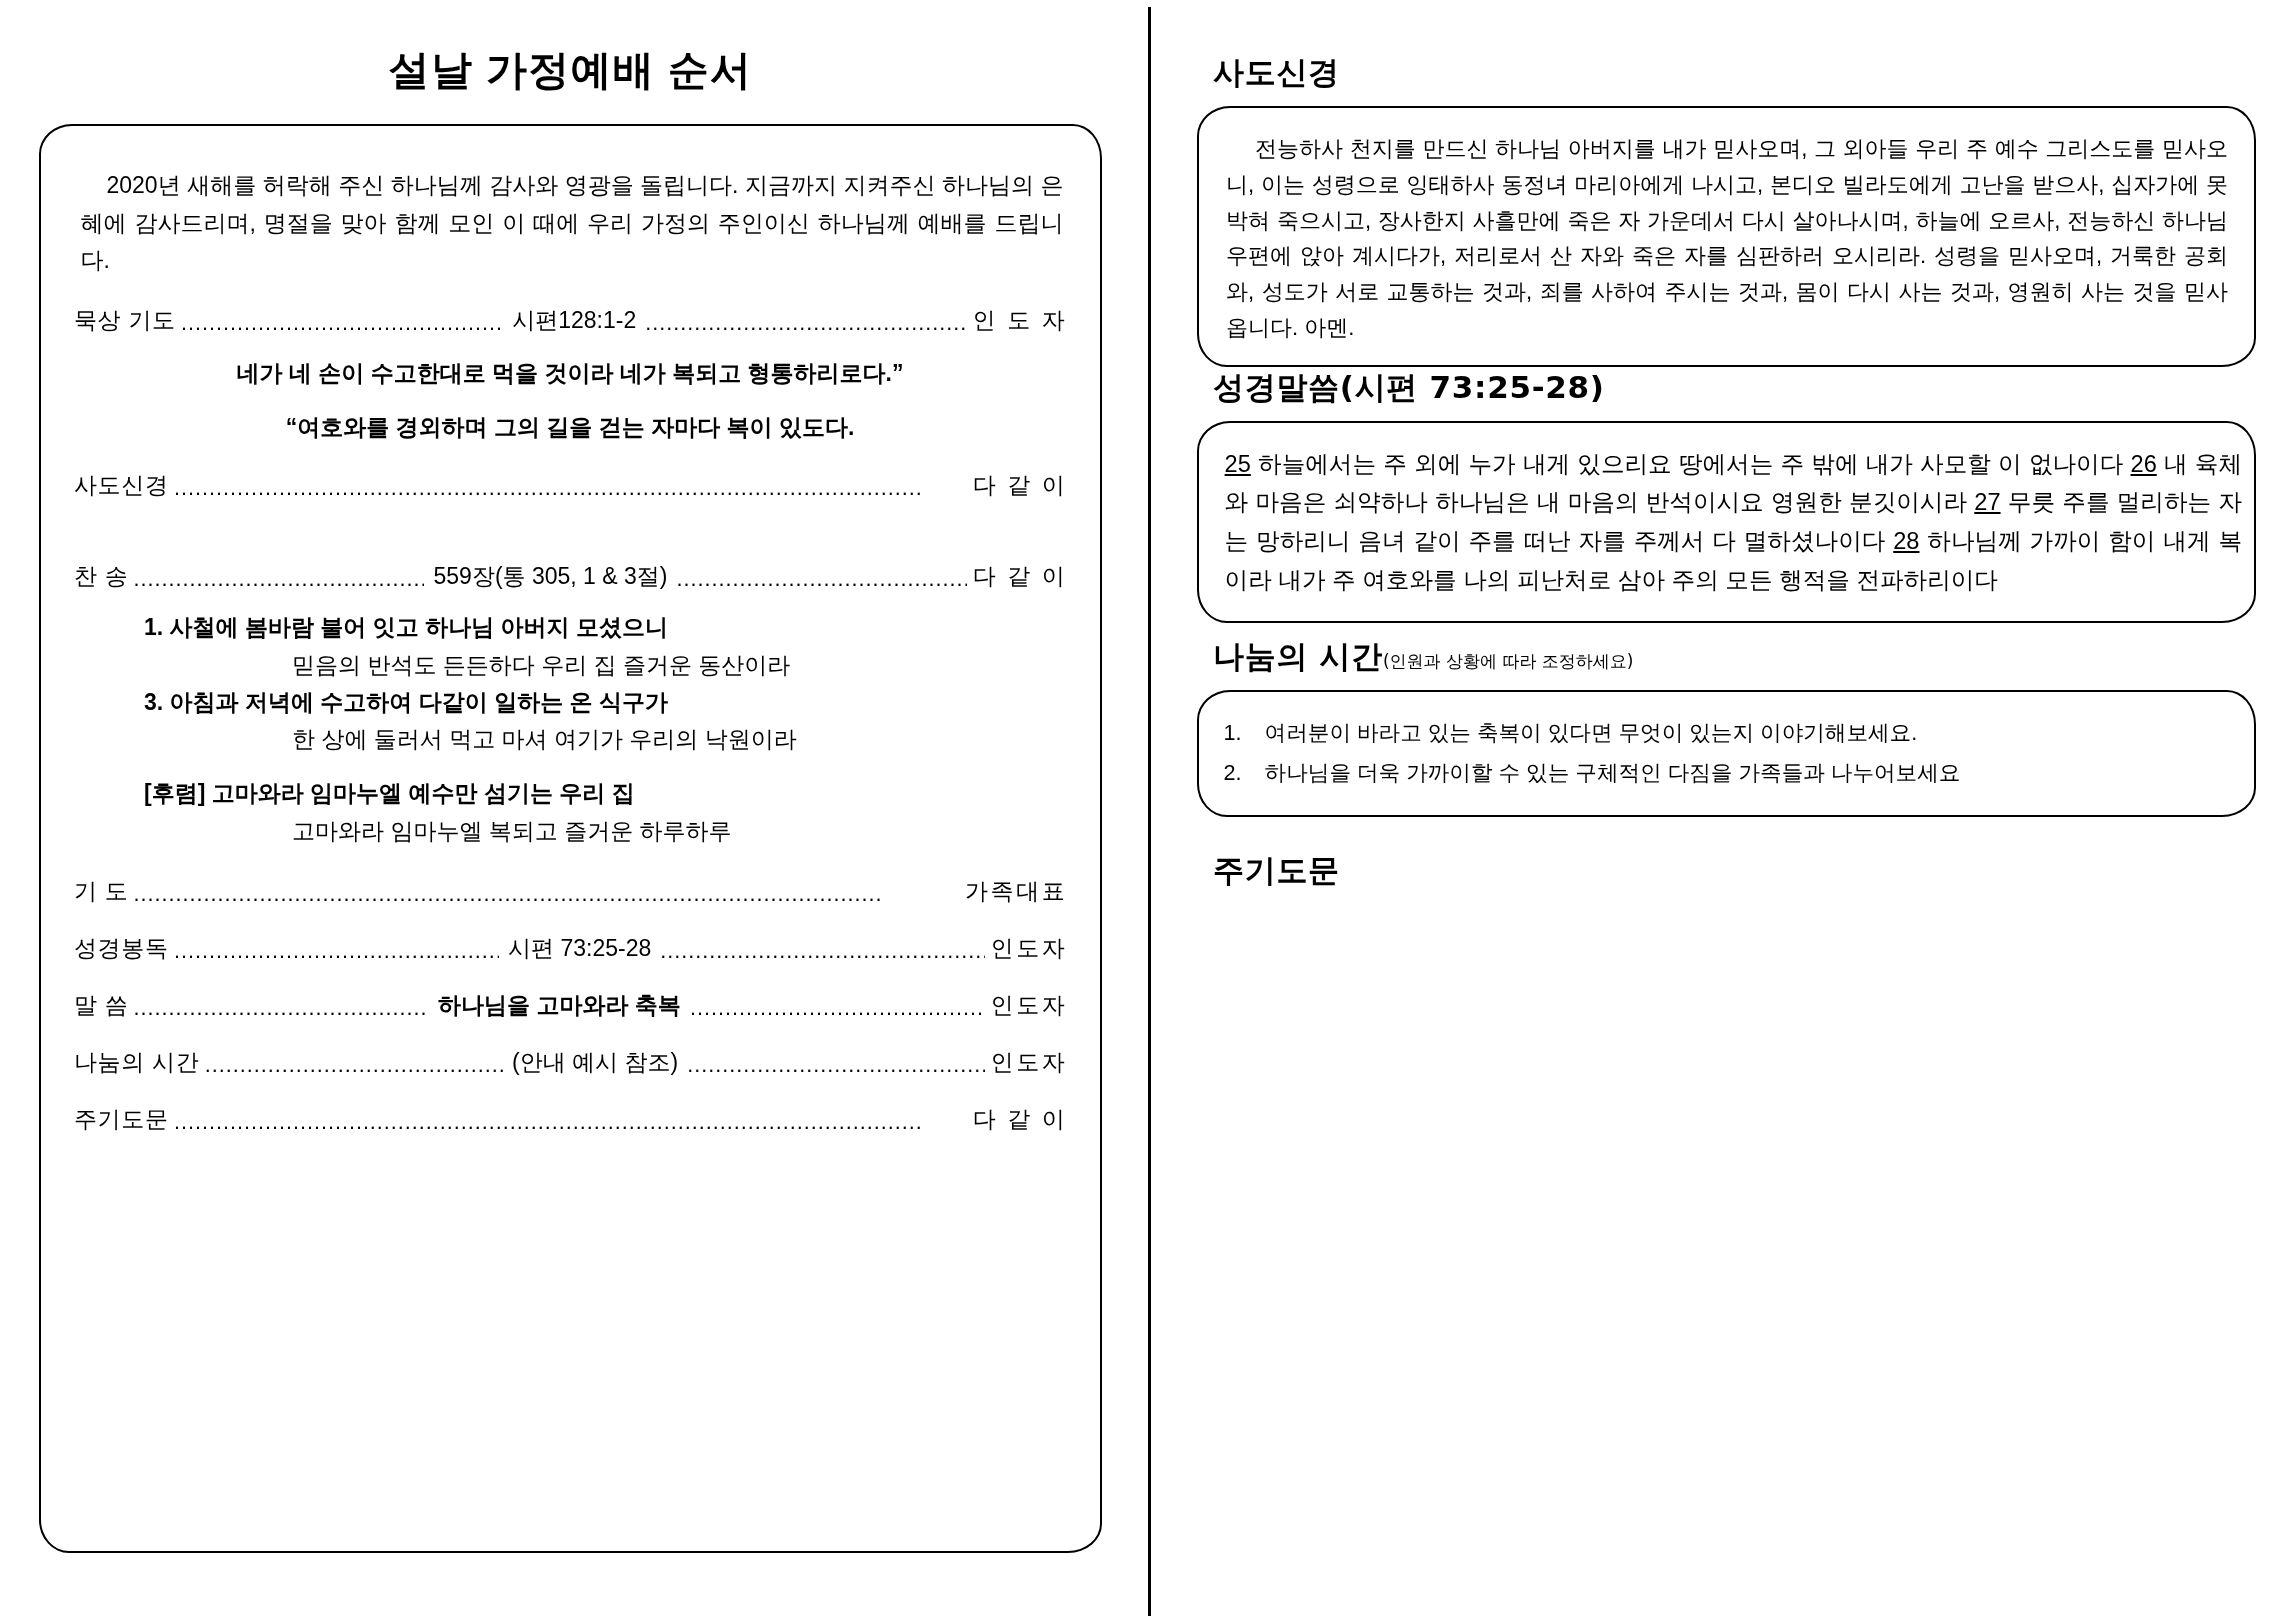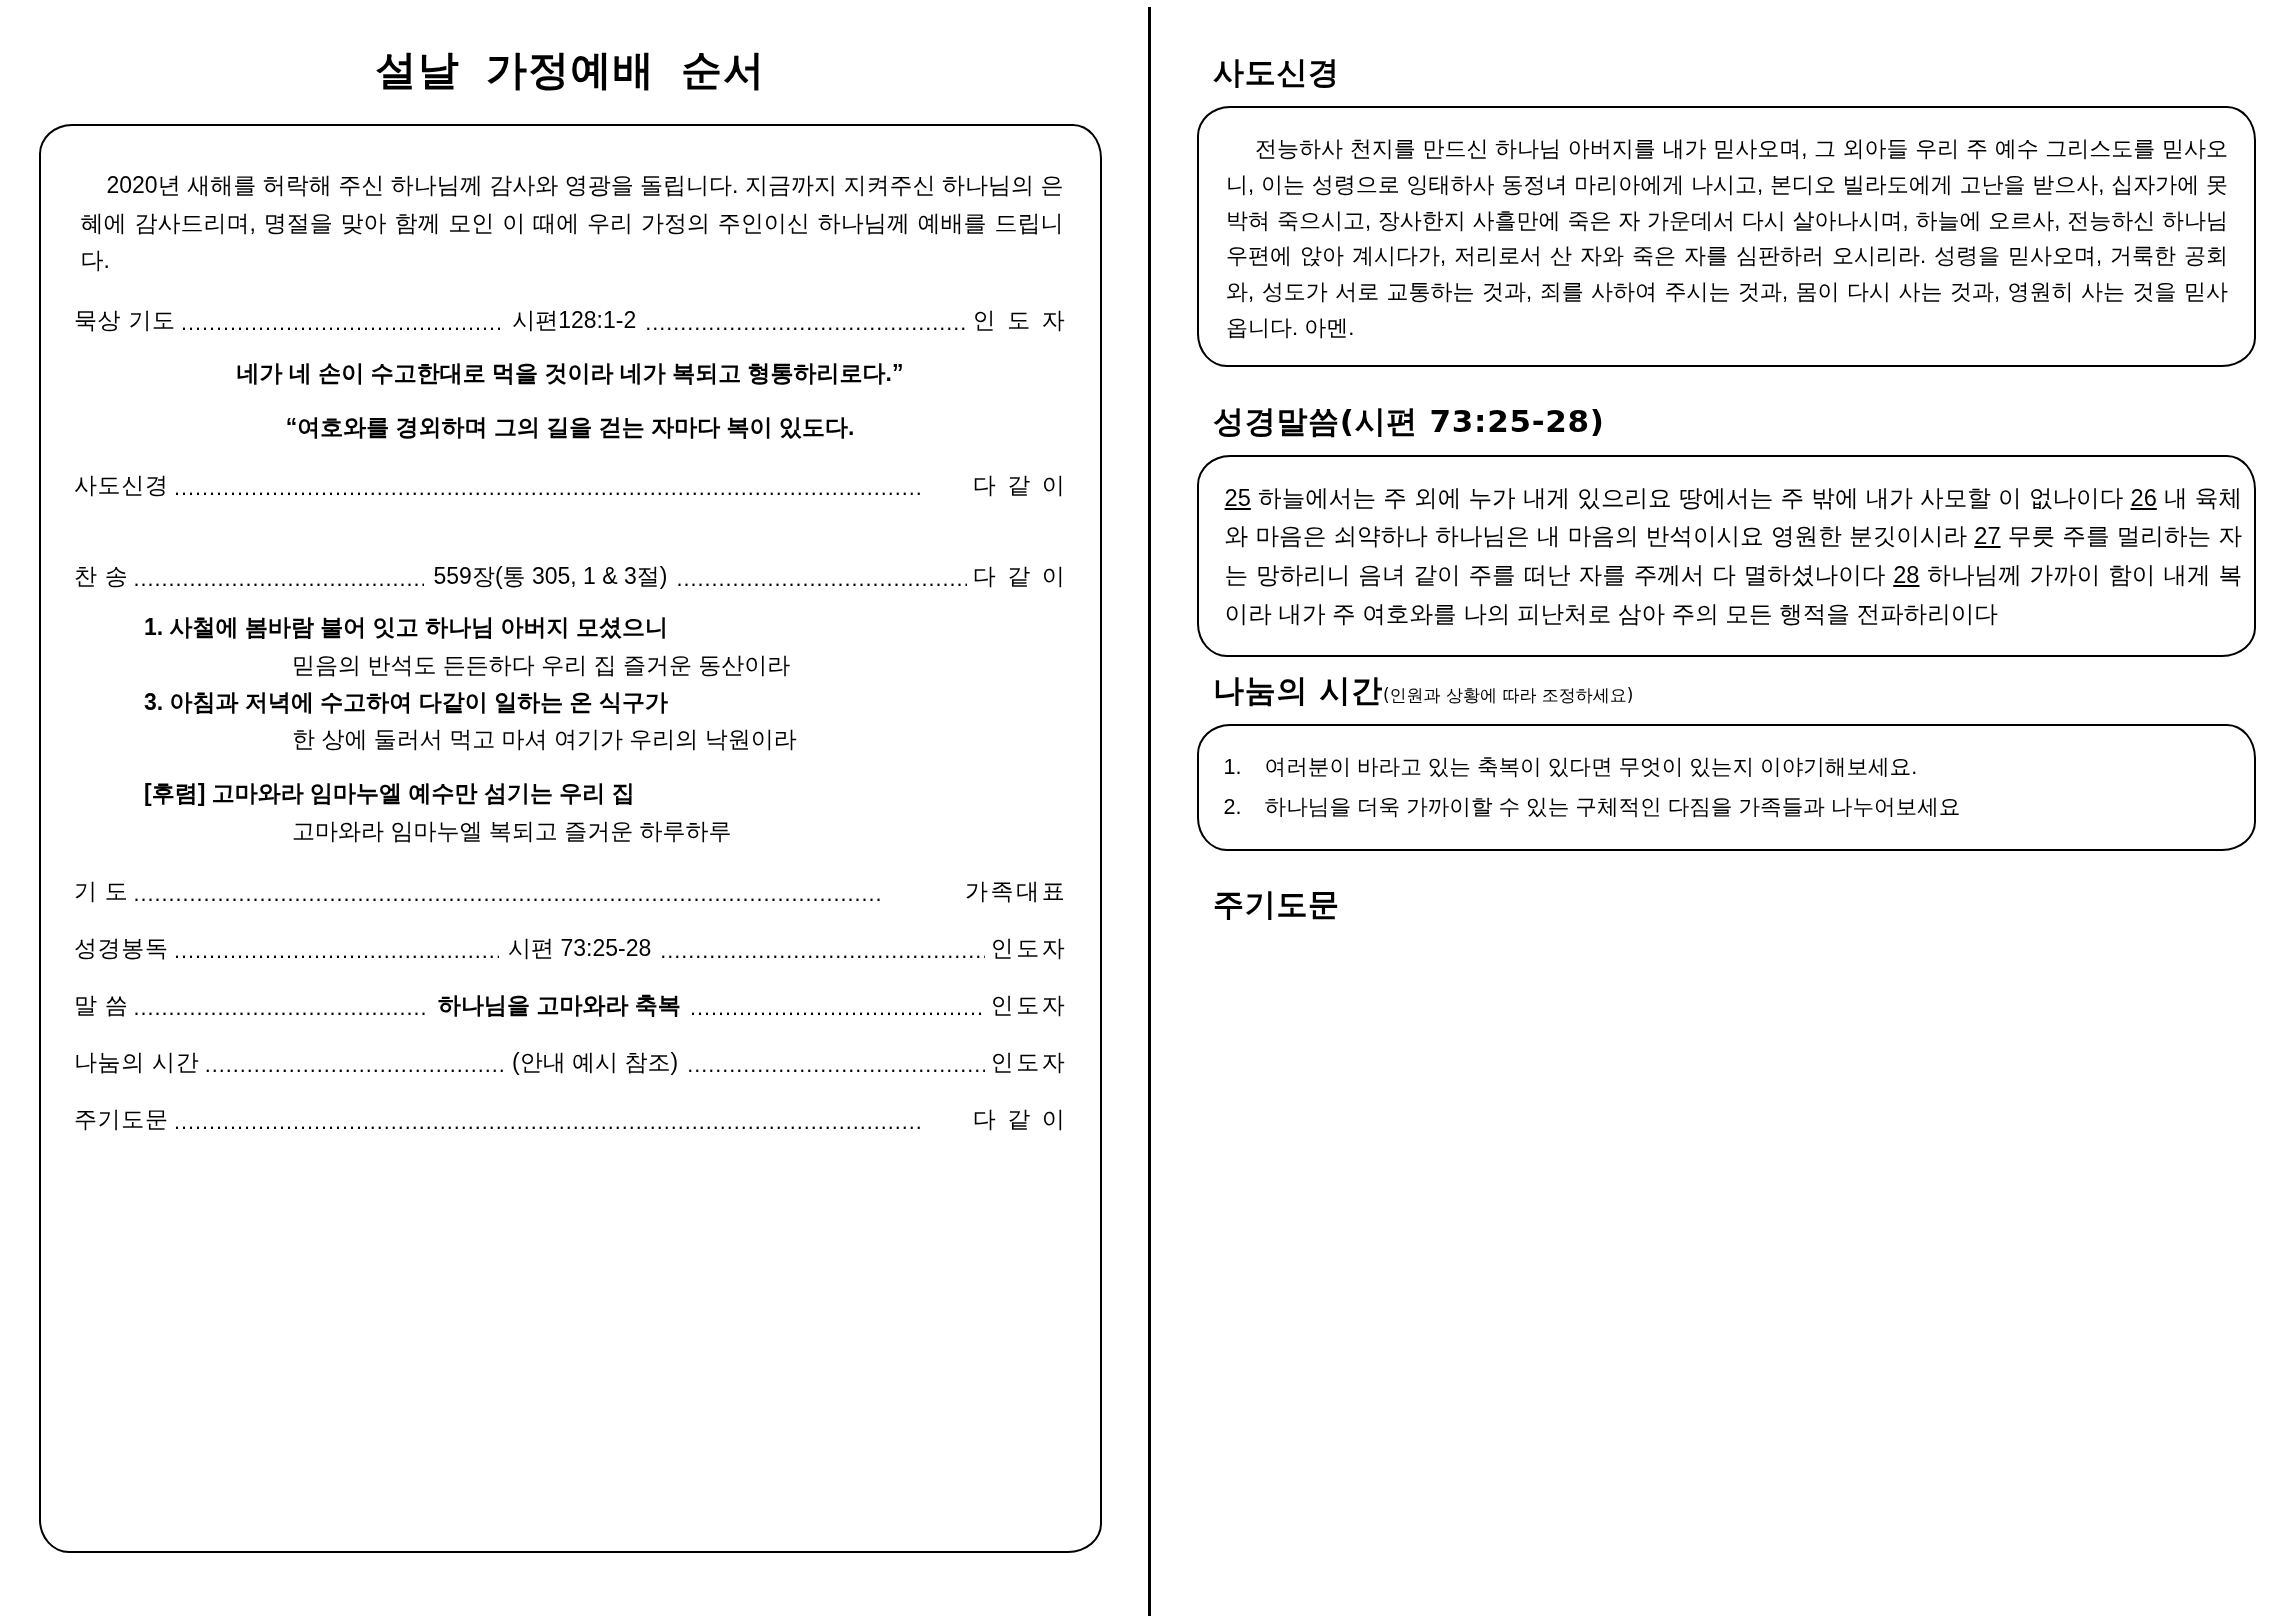--- a/index.html
+++ b/index.html
@@ -40,21 +40,21 @@
     position: relative;
   }
 
   
   .main-title {
     text-align: center;
     font-size: 41px;
     font-weight: bold;
     letter-spacing: 1.3px;
     margin: 23px 0 26px 0;
-    font-family: Liberation Mono, monospace;
+    font-family: Liberation Sans, sans-serif;
   }
   .sec-title {
     font-size: 31px;
     font-weight: bold;
     margin: 0 0 11.8px 16.4px;
     font-family: "DejaVu Sans", sans-serif;
     letter-spacing: 0.7px;
   }
   .sec-title .small {
     font-size: 17px;
@@ -131,21 +131,20 @@
     margin-top: 17px;
   }
   .hymn .l1 { margin-left: 74px; font-weight: bold; }
   .hymn .l2 { margin-left: 222px; }
   .gap-sm { height: 17px; }
   .gap-md { height: 34px; }
 
   
   .creed-box {
     padding: 23.6px 26px 19.6px 27.5px;
-    margin-bottom: 34px;
   }
   .creed-text {
     font-size: 22px;
     line-height: 1.62;
     text-align: justify;
     text-indent: 29px;
   }
   .scripture-box {
     padding: 22px 12px 22px 26px;
     margin-bottom: 13px;

